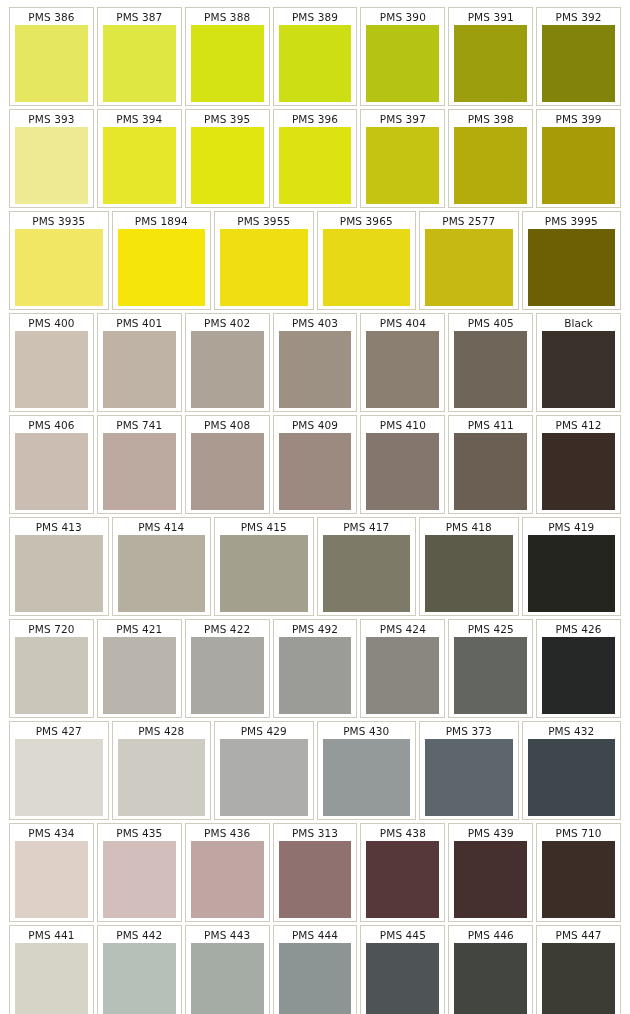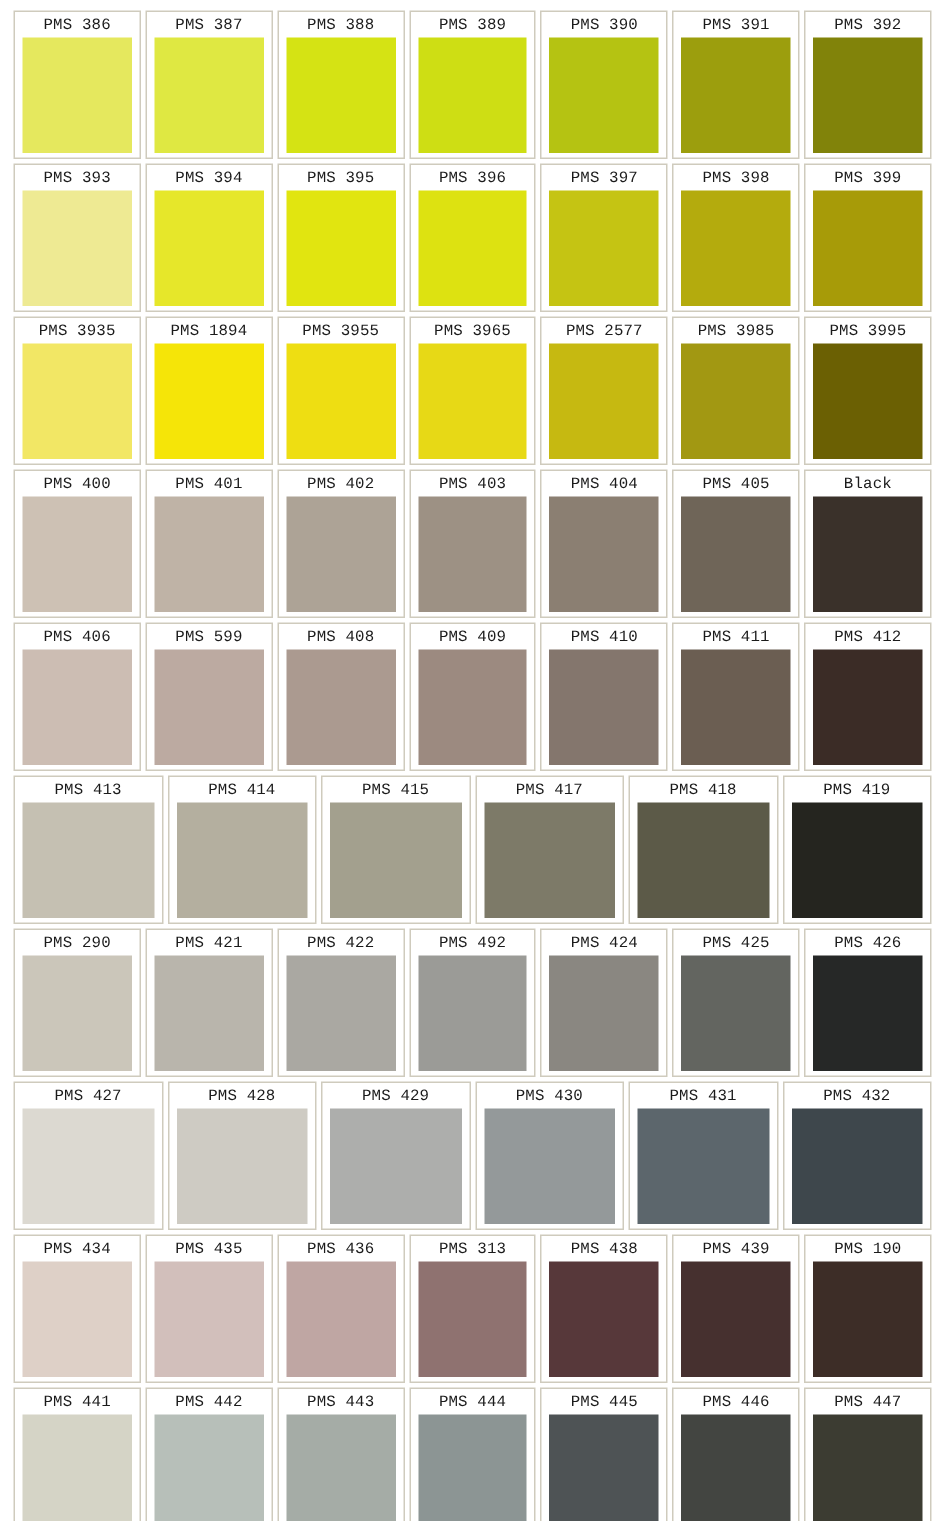--- a/index.html
+++ b/index.html
@@ -13,21 +13,20 @@
     width: 630px;
     height: 1014px;
     overflow: hidden;
   }
   #chart-page {
     box-sizing: border-box;
     width: 630px;
     height: 1014px;
     padding: 7px 9px 6px 9px;
     background: #ffffff;
-    font-family: Liberation Mono, monospace;
   }
   #swatch-grid {
     display: flex;
     flex-direction: column;
     gap: 3px;
     width: 100%;
   }
   .swatch-row {
     display: flex;
     flex-direction: row;
@@ -148,24 +147,20 @@
         </div>
         <div class="swatch-cell">
           <div class="swatch-label">PMS 3965</div>
           <div class="swatch-chip" style="background-color: rgb(231, 217, 22);"></div>
         </div>
         <div class="swatch-cell">
           <div class="swatch-label">PMS 2577</div>
           <div class="swatch-chip" style="background-color: rgb(198, 185, 17);"></div>
         </div>
         <div class="swatch-cell">
-          <div class="swatch-label">PMS 3985</div>
-          <div class="swatch-chip" style="background-color: rgb(162, 152, 18);"></div>
-        </div>
-        <div class="swatch-cell">
           <div class="swatch-label">PMS 3995</div>
           <div class="swatch-chip" style="background-color: rgb(107, 96, 3);"></div>
         </div>
       </div>
       <div class="swatch-row">
         <div class="swatch-cell">
           <div class="swatch-label">PMS 400</div>
           <div class="swatch-chip" style="background-color: rgb(205, 193, 180);"></div>
         </div>
         <div class="swatch-cell">
@@ -192,21 +187,21 @@
           <div class="swatch-label">Black</div>
           <div class="swatch-chip" style="background-color: rgb(58, 49, 42);"></div>
         </div>
       </div>
       <div class="swatch-row">
         <div class="swatch-cell">
           <div class="swatch-label">PMS 406</div>
           <div class="swatch-chip" style="background-color: rgb(204, 189, 179);"></div>
         </div>
         <div class="swatch-cell">
-          <div class="swatch-label">PMS 599</div>
+          <div class="swatch-label">PMS 741</div>
           <div class="swatch-chip" style="background-color: rgb(188, 170, 161);"></div>
         </div>
         <div class="swatch-cell">
           <div class="swatch-label">PMS 408</div>
           <div class="swatch-chip" style="background-color: rgb(171, 154, 144);"></div>
         </div>
         <div class="swatch-cell">
           <div class="swatch-label">PMS 409</div>
           <div class="swatch-chip" style="background-color: rgb(156, 138, 128);"></div>
         </div>
@@ -244,21 +239,21 @@
           <div class="swatch-label">PMS 418</div>
           <div class="swatch-chip" style="background-color: rgb(92, 90, 72);"></div>
         </div>
         <div class="swatch-cell">
           <div class="swatch-label">PMS 419</div>
           <div class="swatch-chip" style="background-color: rgb(37, 37, 31);"></div>
         </div>
       </div>
       <div class="swatch-row">
         <div class="swatch-cell">
-          <div class="swatch-label">PMS 290</div>
+          <div class="swatch-label">PMS 720</div>
           <div class="swatch-chip" style="background-color: rgb(203, 198, 186);"></div>
         </div>
         <div class="swatch-cell">
           <div class="swatch-label">PMS 421</div>
           <div class="swatch-chip" style="background-color: rgb(185, 181, 172);"></div>
         </div>
         <div class="swatch-cell">
           <div class="swatch-label">PMS 422</div>
           <div class="swatch-chip" style="background-color: rgb(170, 168, 162);"></div>
         </div>
@@ -290,21 +285,21 @@
         </div>
         <div class="swatch-cell">
           <div class="swatch-label">PMS 429</div>
           <div class="swatch-chip" style="background-color: rgb(173, 174, 172);"></div>
         </div>
         <div class="swatch-cell">
           <div class="swatch-label">PMS 430</div>
           <div class="swatch-chip" style="background-color: rgb(148, 153, 154);"></div>
         </div>
         <div class="swatch-cell">
-          <div class="swatch-label">PMS 431</div>
+          <div class="swatch-label">PMS 373</div>
           <div class="swatch-chip" style="background-color: rgb(92, 102, 108);"></div>
         </div>
         <div class="swatch-cell">
           <div class="swatch-label">PMS 432</div>
           <div class="swatch-chip" style="background-color: rgb(62, 71, 76);"></div>
         </div>
       </div>
       <div class="swatch-row">
         <div class="swatch-cell">
           <div class="swatch-label">PMS 434</div>
@@ -324,21 +319,21 @@
         </div>
         <div class="swatch-cell">
           <div class="swatch-label">PMS 438</div>
           <div class="swatch-chip" style="background-color: rgb(87, 56, 58);"></div>
         </div>
         <div class="swatch-cell">
           <div class="swatch-label">PMS 439</div>
           <div class="swatch-chip" style="background-color: rgb(70, 48, 47);"></div>
         </div>
         <div class="swatch-cell">
-          <div class="swatch-label">PMS 190</div>
+          <div class="swatch-label">PMS 710</div>
           <div class="swatch-chip" style="background-color: rgb(61, 45, 39);"></div>
         </div>
       </div>
       <div class="swatch-row">
         <div class="swatch-cell">
           <div class="swatch-label">PMS 441</div>
           <div class="swatch-chip" style="background-color: rgb(213, 212, 198);"></div>
         </div>
         <div class="swatch-cell">
           <div class="swatch-label">PMS 442</div>

